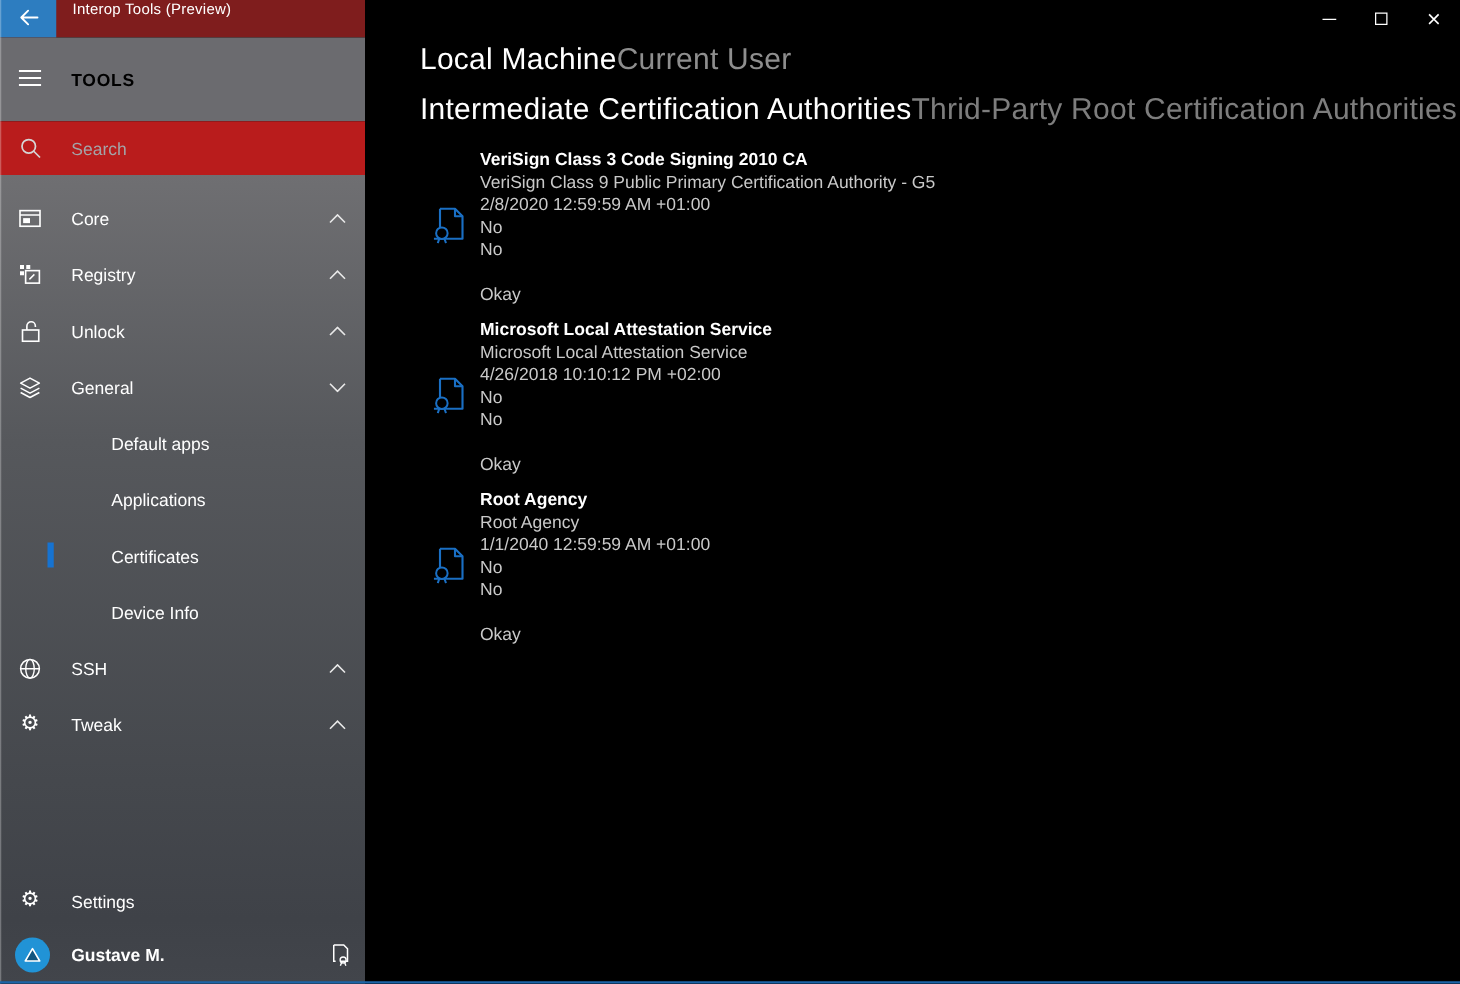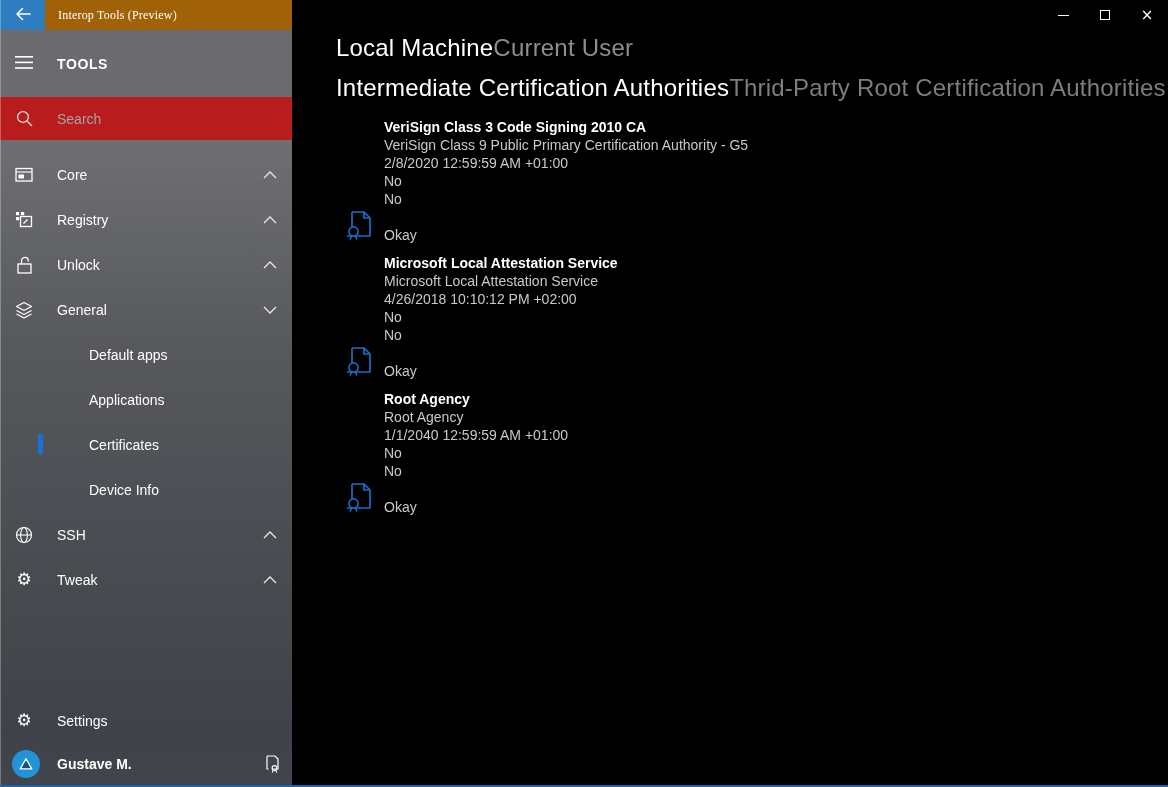--- a/index.html
+++ b/index.html
@@ -5,27 +5,27 @@
   * { margin:0; padding:0; box-sizing:border-box; }
   html,body { width:1168px; height:787px; overflow:hidden; background:#000; }
   body { font-family:"Liberation Sans","DejaVu Sans",sans-serif; color:#fff; }
 
   .window { position:relative; width:1168px; height:787px; display:flex; }
 
   
   .sidebar { width:292px; height:100%; display:flex; flex-direction:column; position:relative; flex-shrink:0; }
   .sidebar::before { content:""; position:absolute; left:0; top:0; bottom:0; width:1px; background:rgba(255,255,255,.28); z-index:5; }
 
-  .sb-titlebar { height:30px; background:#a16207; display:flex; align-items:center; flex-shrink:0;font-family:Liberation Serif, serif; }
+  .sb-titlebar { height:30px; background:#7f1d1d; display:flex; flex-shrink:0; }
   .back-btn { width:45px; height:30px; background:#2d7dc0; border:none; display:flex; align-items:center; justify-content:center; cursor:pointer; flex-shrink:0; }
   .app-title { font-size:12px; color:#ffffff; margin-left:13px; letter-spacing:.2px; }
 
   .tools-band { height:67px; background:#6b6b6f; display:flex; align-items:center; flex-shrink:0; }
   .hamburger { width:48px; height:48px; background:transparent; border:none; display:flex; align-items:center; justify-content:center; cursor:pointer; }
-  .tools-label { font-size:14px; font-weight:bold; letter-spacing:.6px; margin-left:9px; color:#ffffff;text-align:right; }
+  .tools-label { font-size:14px; font-weight:bold; letter-spacing:.6px; margin-left:9px; color:#000000;text-align:right; }
 
   .search-band { height:43px; background:#b91c1c; display:flex; align-items:center; flex-shrink:0; }
   .search-icon-box { width:48px; display:flex; align-items:center; justify-content:center; }
   .search-input { flex:1; background:transparent; border:none; outline:none; font-size:14px; color:#e8e8e8; font-family:inherit; margin-left:9px; }
   .search-input::placeholder { color:#a4a4a8; }
 
   .pane-body { flex:1; display:flex; flex-direction:column; background:linear-gradient(180deg,#6f6f72 0%,#56585c 33%,#45484d 75%,#3f4248 92%,#42454b 100%); padding-top:12px; min-height:0; }
 
   .nav-item { height:45px; display:flex; align-items:center; cursor:pointer; position:relative; flex-shrink:0; }
   .nav-icon { width:48px; display:flex; align-items:center; justify-content:center; flex-shrink:0; }
@@ -51,21 +51,21 @@
 
   .pivot-row { display:flex; white-space:nowrap; overflow:hidden; }
   .pivot-row1 { margin-top:34px; }
   .pivot-row2 { margin-top:12px; }
   .pivot-tab { font-size:24px; font-weight:300; letter-spacing:.2px; cursor:pointer; color:#8e8e8e; }
   .pivot-tab.active { color:#ffffff; }
   .pivot-row2 .pivot-tab { color:#7d7d7d; }
   .pivot-row2 .pivot-tab.active { color:#ffffff; }
 
   .cert-list { margin-top:16px; }
-  .cert-item { display:flex; align-items:flex-end; margin-bottom:10px; cursor:pointer; }
+  .cert-item { display:flex; align-items:center; margin-bottom:10px; cursor:pointer; }
   .cert-icon { margin-left:11px; margin-top:3px; flex-shrink:0; }
   .cert-text { margin-left:9px; }
   .cert-line { font-size:14px; line-height:18px; color:#c9c9c9; }
   .cert-name { color:#ffffff; font-weight:600; }
   .cert-status { margin-top:18px; }
 </style>
 </head>
 <body>
 
 <div class="window">

